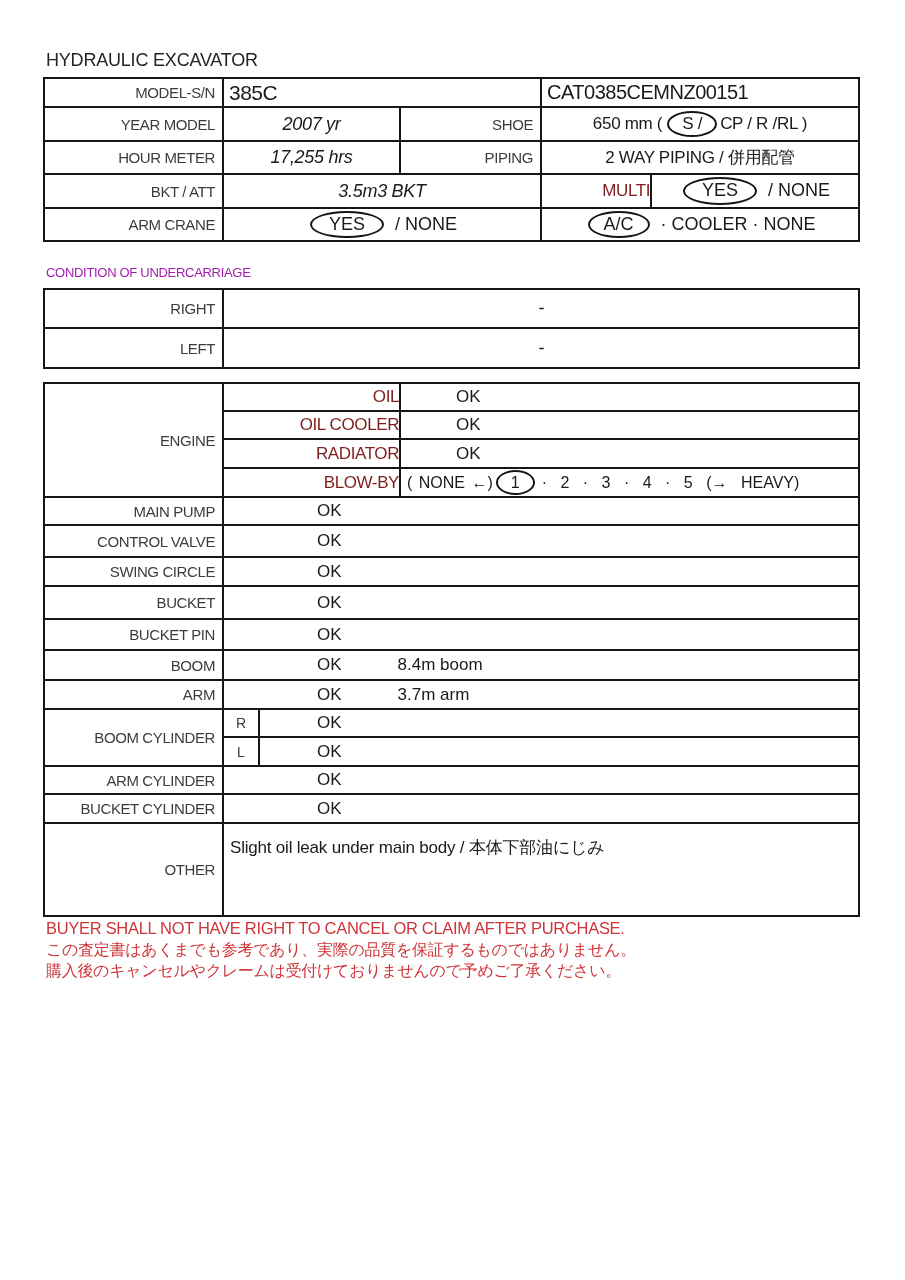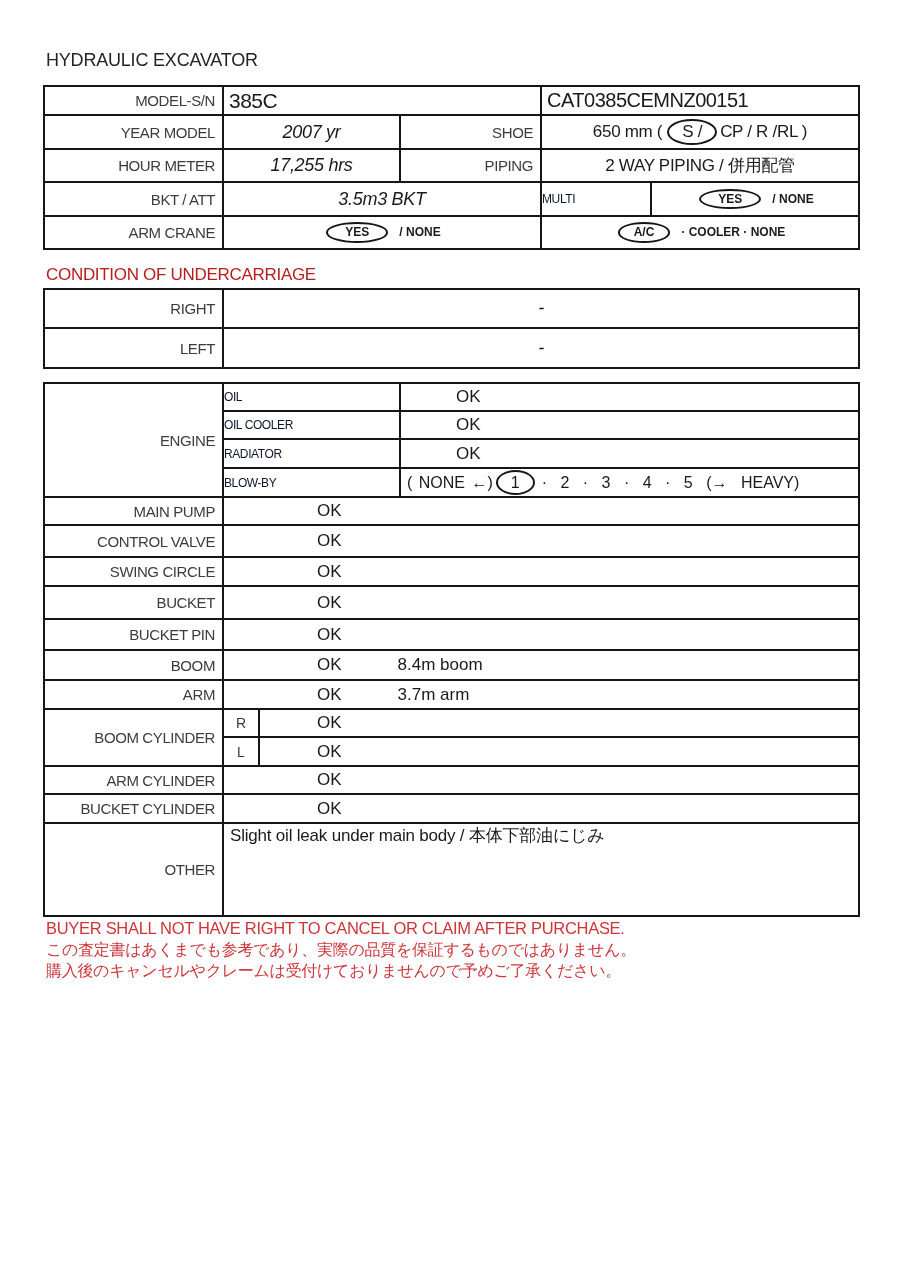--- a/index.html
+++ b/index.html
@@ -7,71 +7,71 @@
     position:relative; width:905px; height:1280px; background:#ffffff;
     font-family:"Liberation Sans","DejaVu Sans",sans-serif;
     color:#1a1a1a; overflow:hidden;
   }
   .title {
     position:absolute; left:46px; top:50px;
     font-size:18px; letter-spacing:-0.2px; color:#242424;
   }
   .heading2 {
     position:absolute; left:46px; top:265px;
-    font-size:17px; letter-spacing:-0.3px; color:#b91c1c;
+    font-size:13px; letter-spacing:-0.3px; color:#a21caf;
   }
   table { border-collapse:collapse; table-layout:fixed; position:absolute; background:#fff; }
   td {
     border:2px solid #161616; padding:0; vertical-align:middle;
     white-space:nowrap; overflow:hidden;
   }
   .lbl {
     text-align:right; padding-right:7px; font-size:15px;
     color:#3c3c3c; letter-spacing:-0.4px;
   }
-  .sublbl { text-align:left; font-size:12px; color:#0f172a; letter-spacing:-0.4px; }
+  .sublbl { text-align:right; font-size:17px; color:#7f1d1d; letter-spacing:-0.4px; }
   .center { text-align:center; }
   .val  { font-size:18px; letter-spacing:-0.3px;font-style:italic; }
   .val17{ font-size:17px; letter-spacing:-0.3px; }
   .big  { font-size:21px; letter-spacing:-0.5px; padding-left:5px; }
   .ok   { font-size:17px; padding-left:93px; }
   .ok2  { font-size:17px; padding-left:55px; }
   .okshort { font-size:17px; padding-left:55px; }
   .note { font-size:17px; margin-left:56px; }
   .rl   { text-align:center; font-size:14px; color:#3c3c3c; }
   .othertxt {
-    vertical-align:top; padding:0 6px; font-size:17px; letter-spacing:-0.2px;
+    vertical-align:top; padding:12px 6px; font-size:17px; letter-spacing:-0.2px;
     white-space:normal;
   }
   .circ {
     display:inline-block; border:2.5px solid #161616; border-radius:50%;
     padding:1px 17px; margin:0 3px; line-height:1.2;
   }
   .circ-s  { padding:1px 13px; }
   .circ-ac { padding:1px 14px; }
   .seg-after  { margin-left:8px; }
   .seg-before { margin-right:2px; }
   .blowby { font-size:16px; padding-left:6px; }
   .blowby .suffix { word-spacing:9px; margin-left:4px; }
   .blowby .prefix { word-spacing:2px; }
-  .selrow { font-size:12px;font-weight:bold; }
+  .selrow { font-size:18px; }
   .disclaimer {
     position:absolute; left:46px; top:918px;
     color:#cf3438; font-size:16.5px; line-height:21px; letter-spacing:-0.3px;
   }
   .disclaimer .jp { font-size:16px; }
 </style>
 </head>
 <body>
 
 <div class="page">
 
   <div class="title">HYDRAULIC EXCAVATOR</div>
 
-  <table class="t1" style="left:43px; top:85px; width:815px;">
+  <table class="t1" style="left:43px; top:77px; width:815px;">
     <colgroup>
       <col style="width:179px">
         <col style="width:177px">
         <col style="width:141px">
       <col style="width:110px">
         <col style="width:208px">
     </colgroup>
     <tbody>
         <tr style="height:29px">
       <td class="lbl">MODEL-S/N</td>

